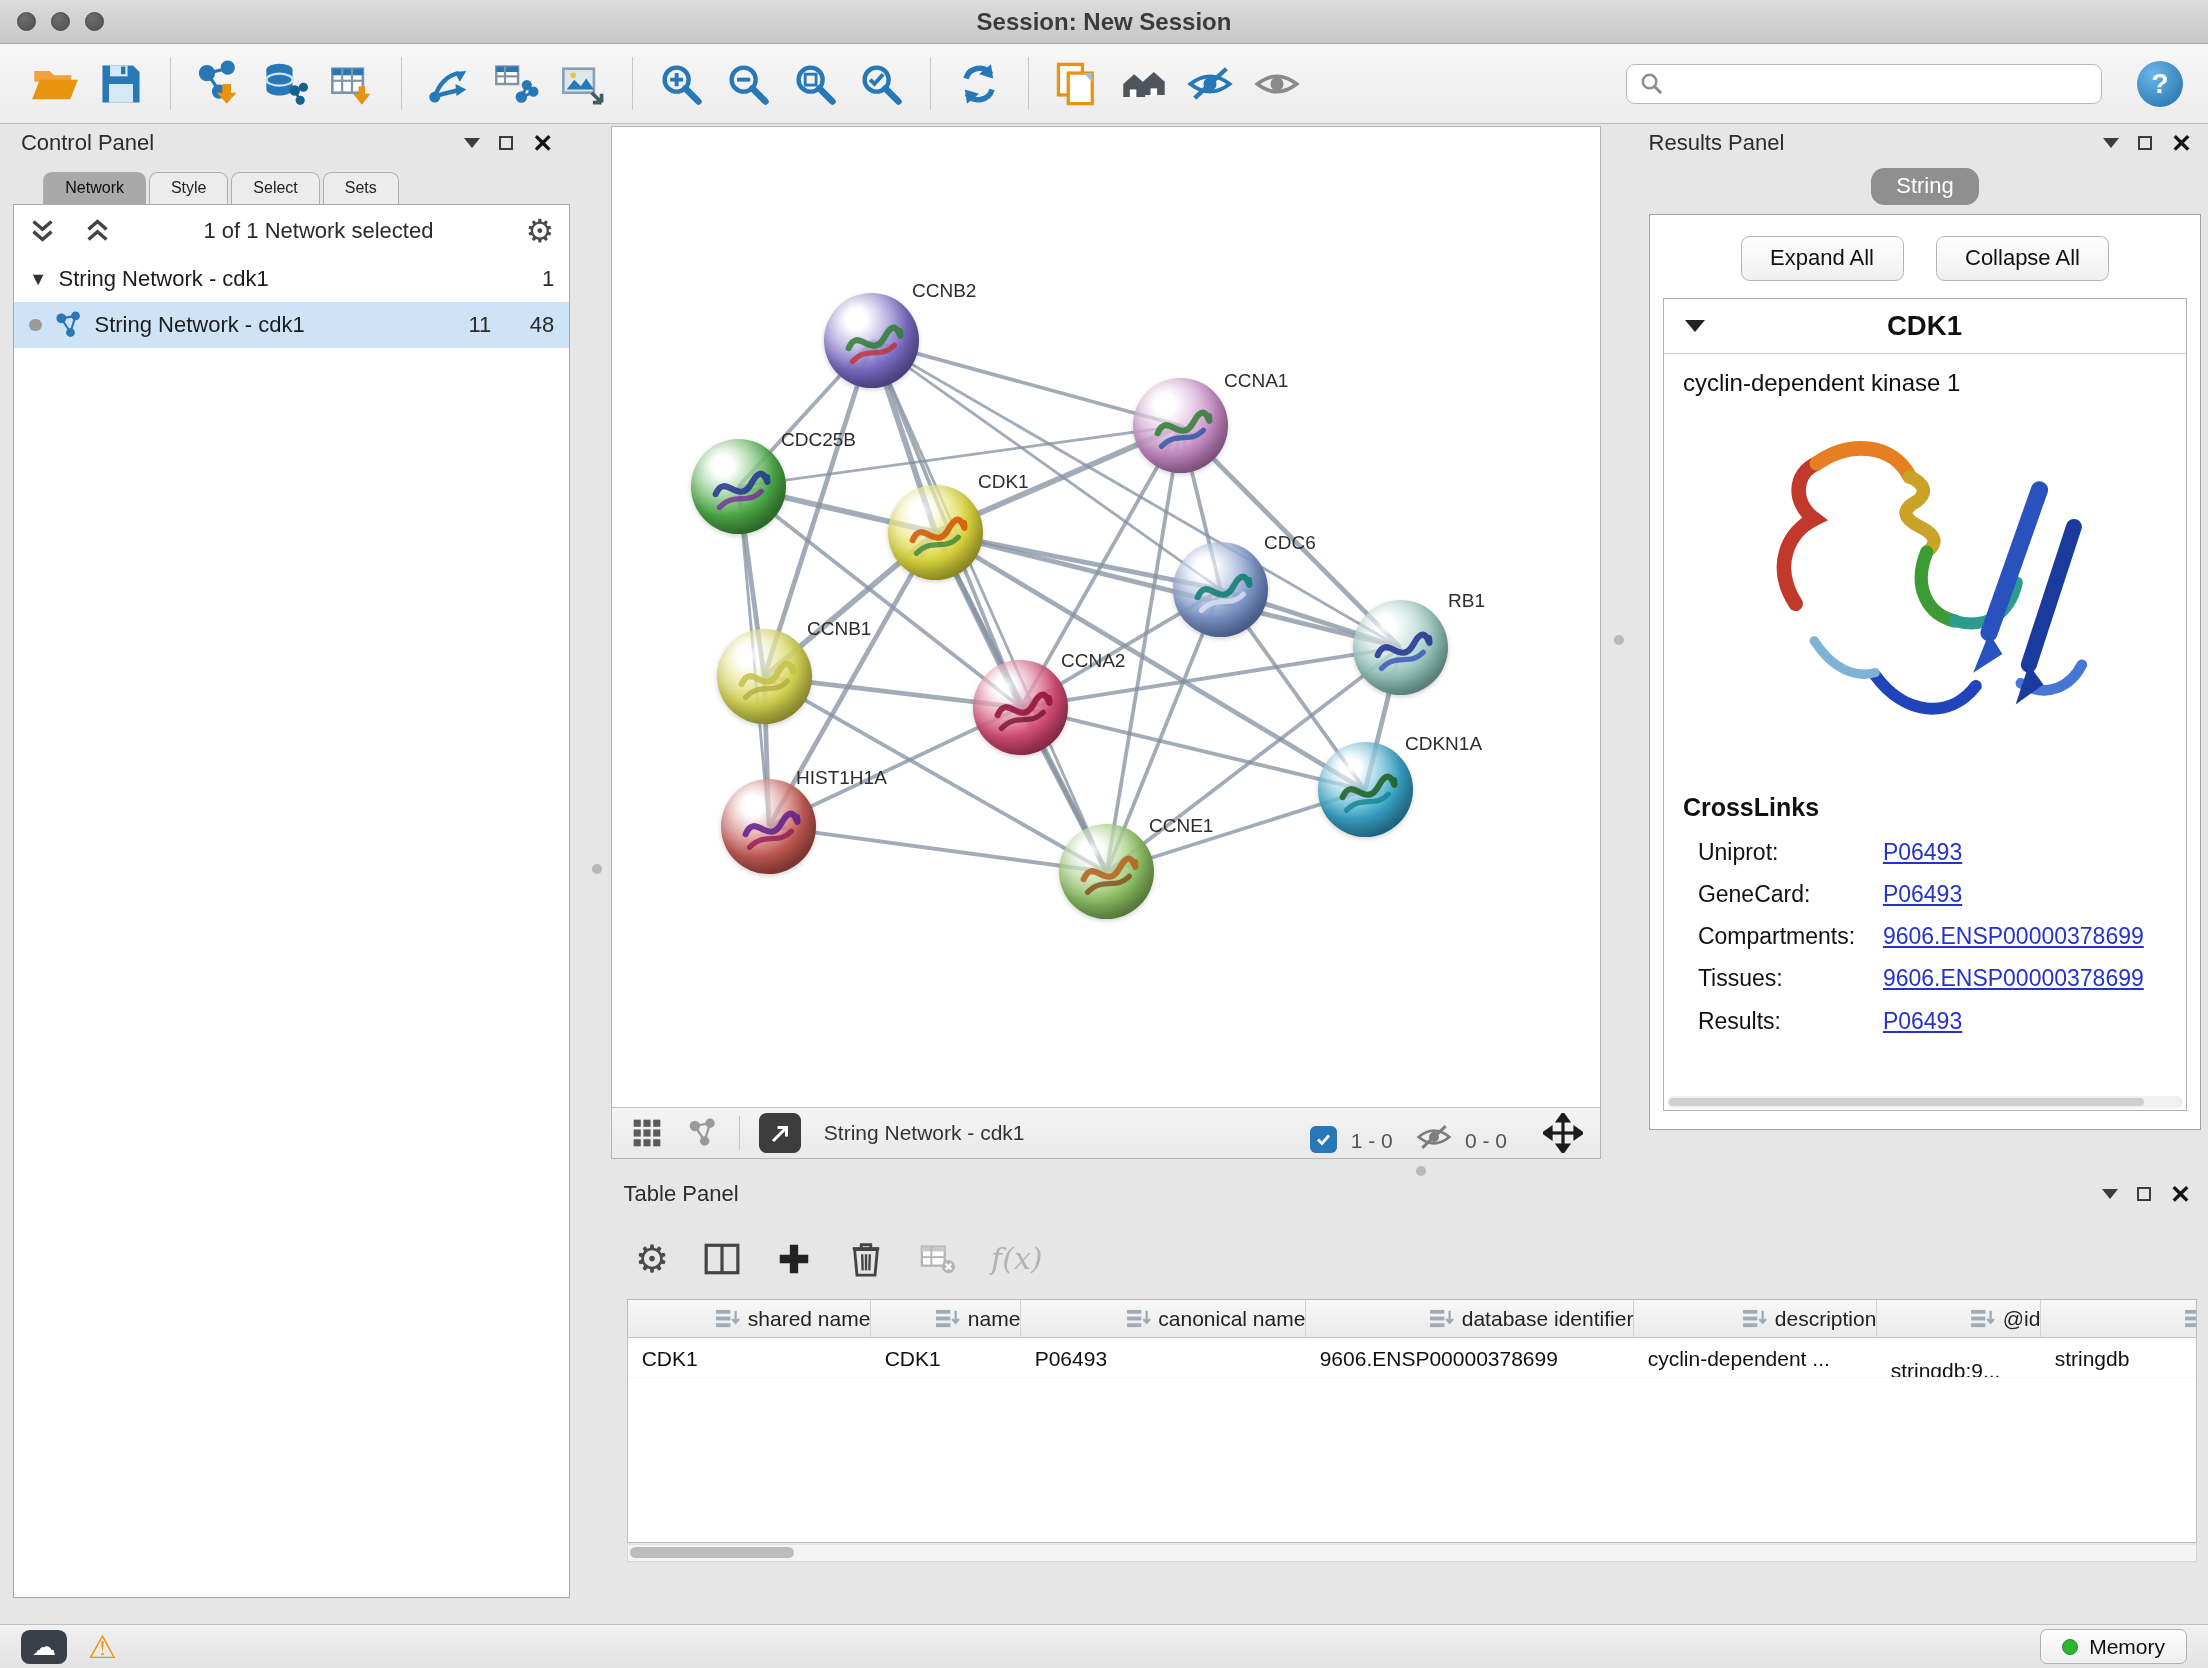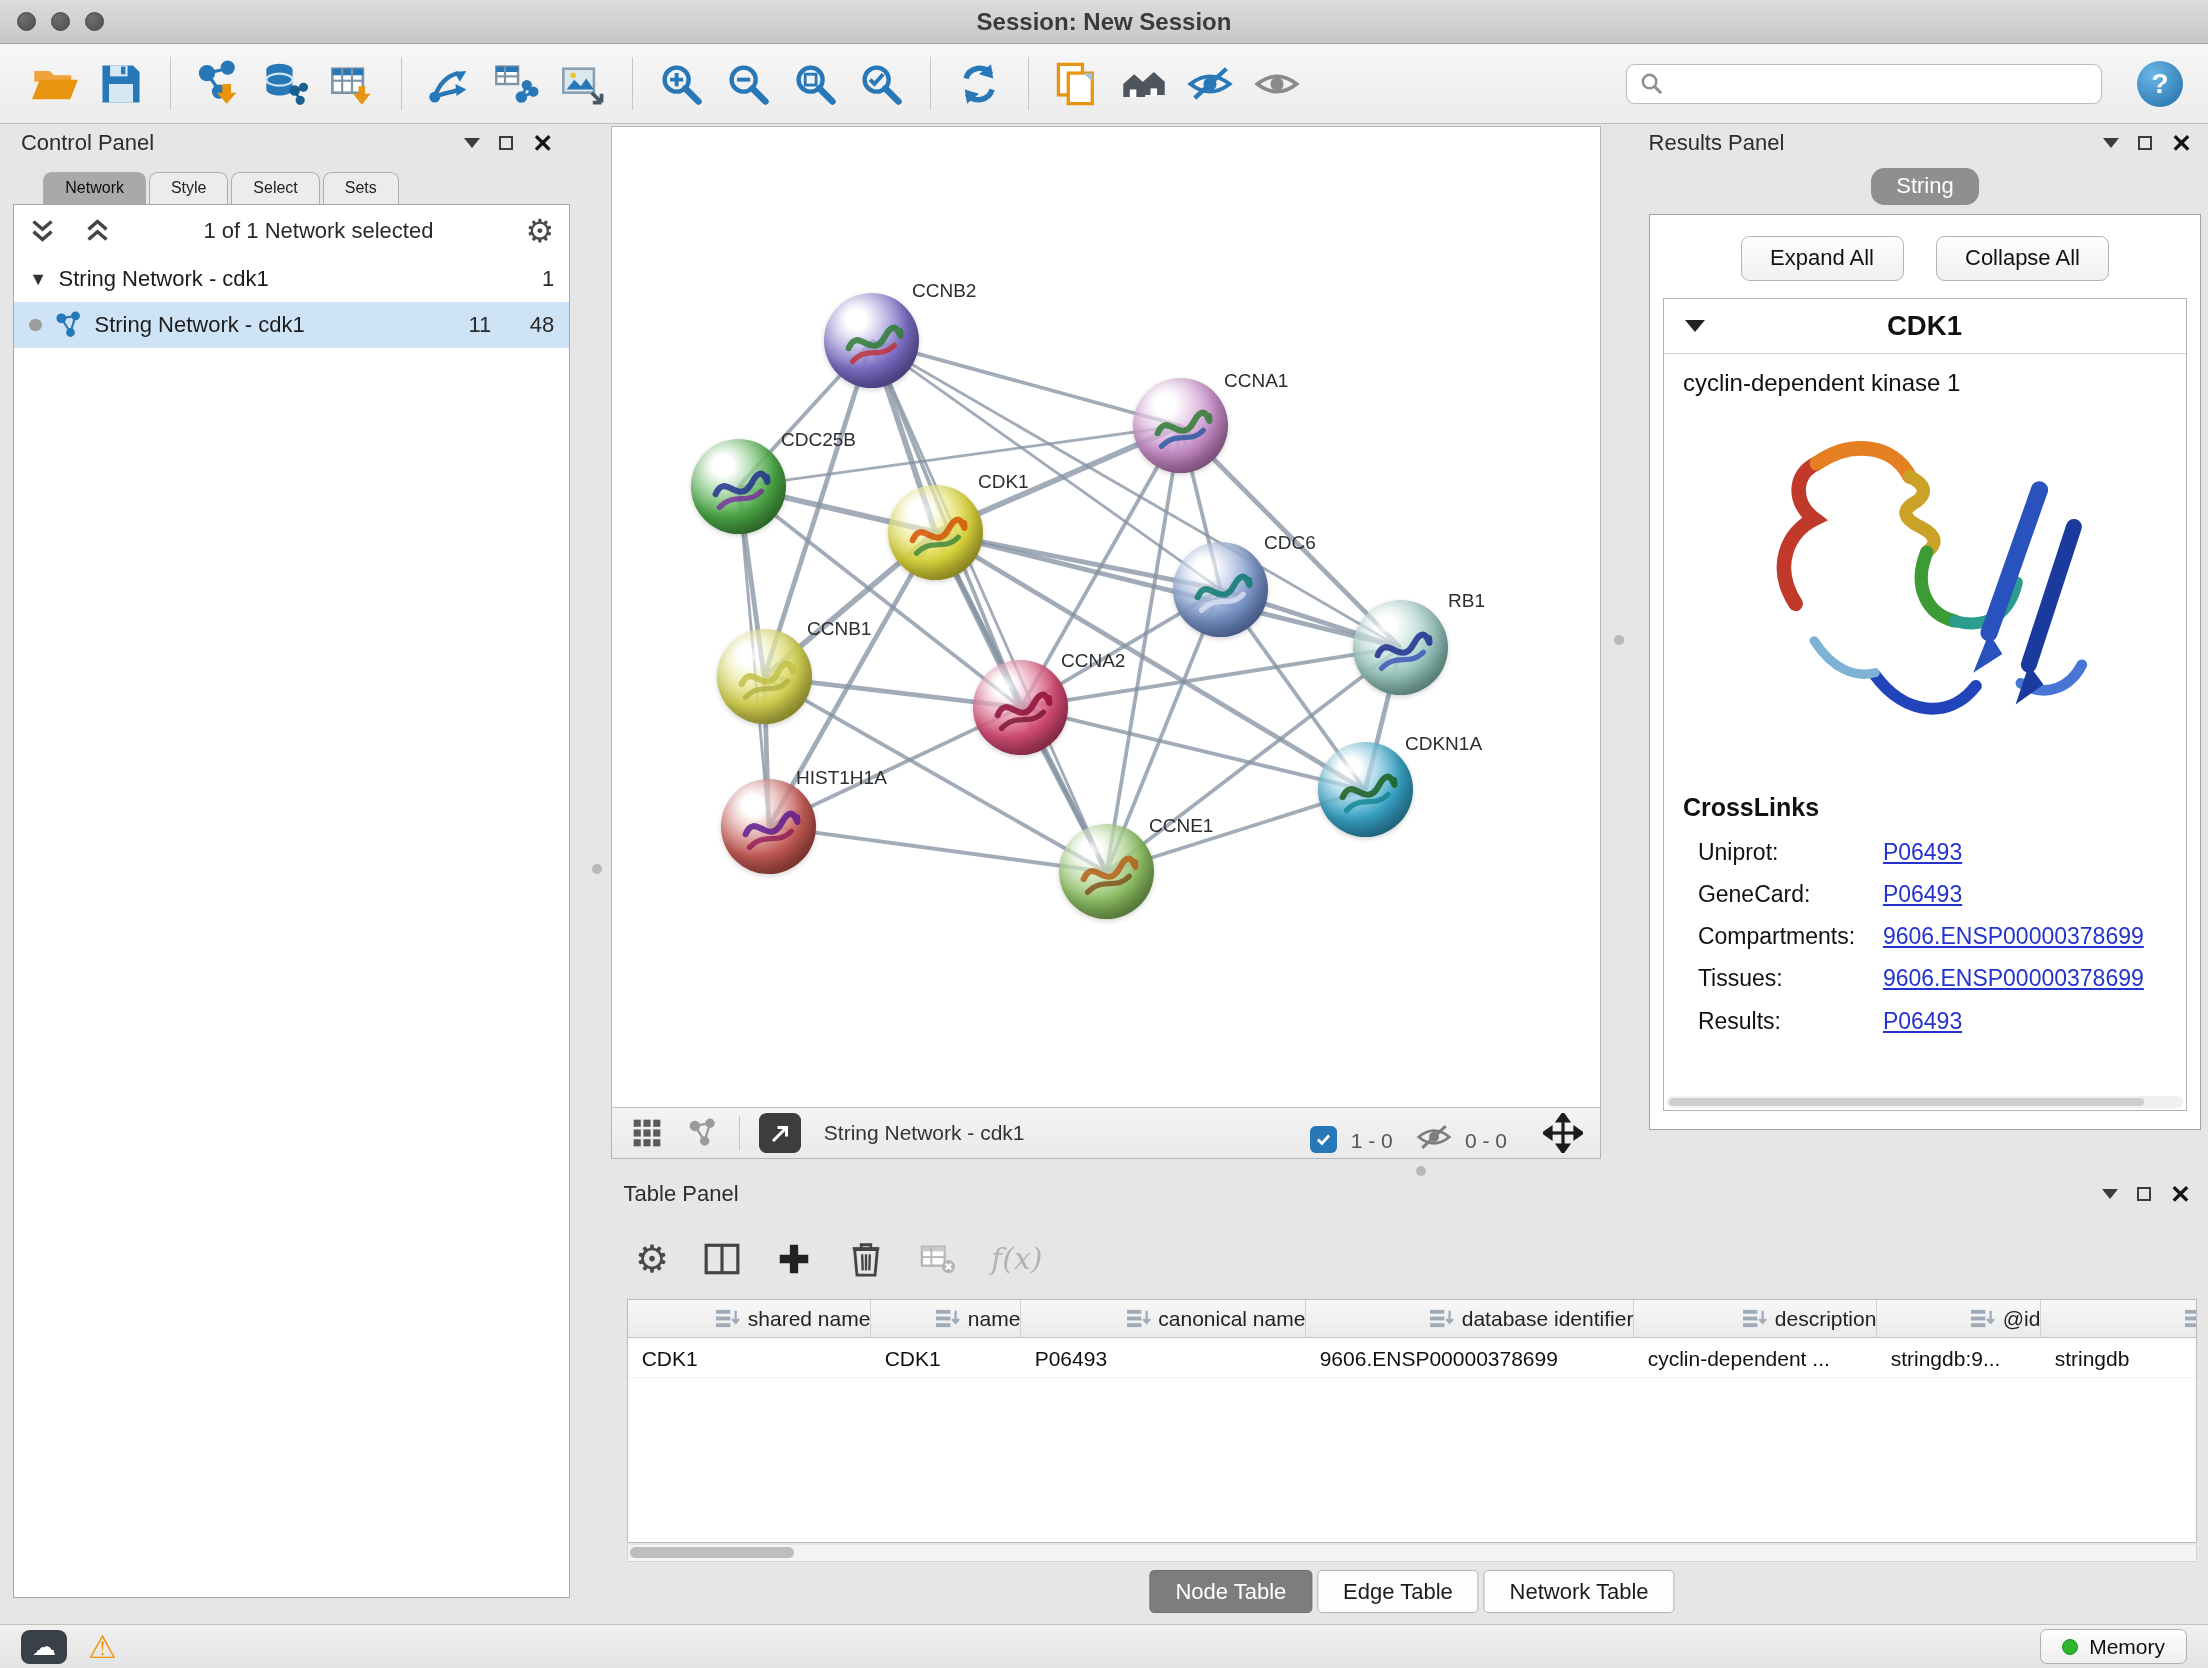--- a/index.html
+++ b/index.html
@@ -713,32 +713,27 @@
             <span>namespace</span>
           </div>
         </div>
       <div id="tbl-body">
           <div class="td-row">
             <div class="td" style="width: 243px;">CDK1</div>
             <div class="td" style="width: 150px;">CDK1</div>
             <div class="td" style="width: 285px;">P06493</div>
             <div class="td" style="width: 328px;">9606.ENSP00000378699</div>
             <div class="td" style="width: 243px;">cyclin-dependent ...</div>
-            <div class="td" style="width: 164px;">stringdb:9...</div>
+            <div class="td" style="width: 164px; margin-top: 12px;">stringdb:9...</div>
             <div class="td" style="width: 285px;">stringdb</div>
           </div>
         </div>
     </div>
     <div class="hscroll">
         <div class="hthumb"></div>
-      </div>
-    <div id="bottom-tabs">
-        <div class="btab sel">Node Table</div>
-        <div class="btab">Edge Table</div>
-        <div class="btab">Network Table</div>
       </div>
   </div>
 
   <div id="statusbar">
     <div id="cloud-btn">
         <span>☁</span>
       </div>
     <span class="warn-ic">⚠</span>
     <button id="memory-btn">
       <span class="mem-dot"></span>

